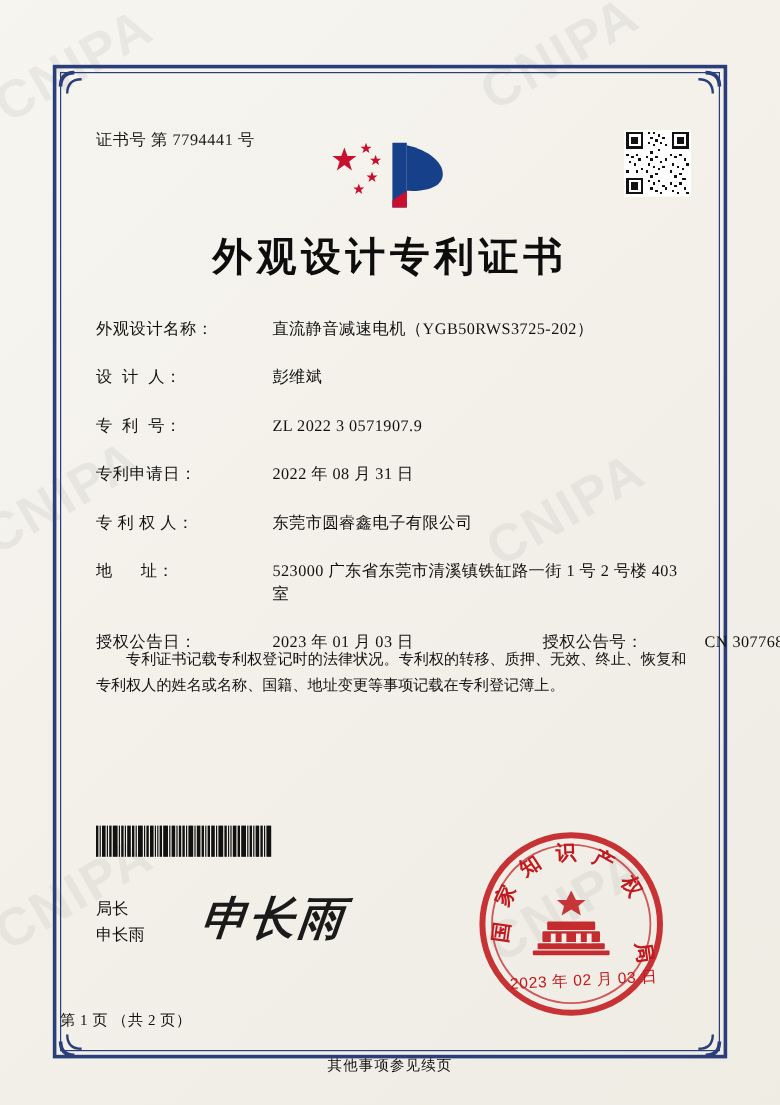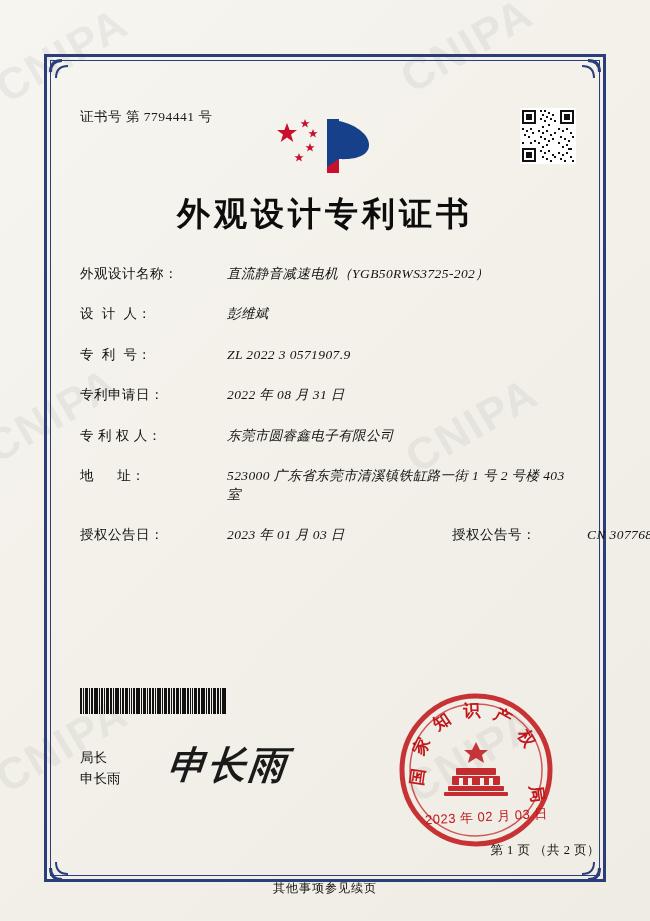--- a/index.html
+++ b/index.html
@@ -129,21 +129,20 @@
     gap: 43px;
   }
   .f-label {
     flex: 0 0 auto;
     white-space: pre;
     letter-spacing: 0.5px;
   }
   .f-value {
     flex: 1 1 auto;
     letter-spacing: 0.4px;
-    font-style: italic;
   }
   .f-label-w {
     width: 104px;
   }
   .row-split .f-value {
     flex: 0 0 auto;
     width: 182px;
   }
 
   
@@ -218,21 +217,21 @@
     font-family: "Liberation Sans", sans-serif;
     transform: rotate(-3deg);
   }
 
   
   .page-no {
     position: absolute;
     left: 0;
     right: 0;
     top: 782px;
-    text-align: right;
+    text-align: left;
     font-size: 12.5px;
     color: #111;
     letter-spacing: 0.5px;
   }
   .footer-note {
     position: absolute;
     left: 0;
     right: 0;
     top: 880px;
     text-align: center;
@@ -417,20 +416,21 @@
       </div>
       <div class="field-row row-split">
         <span class="f-label f-label-w">授权公告日：</span>
         <span class="f-value">2023 年 01 月 03 日</span>
         <span class="f-label" style="width:92px;">授权公告号：</span>
         <span class="f-value" style="width:auto;">CN 307768736 S</span>
       </div>
     </div>
 
     <div class="paragraphs">
+      <p>专利证书记载专利权登记时的法律状况。专利权的转移、质押、无效、终止、恢复和专利权人的姓名或名称、国籍、地址变更等事项记载在专利登记簿上。</p>
     </div>
 
     <div class="barcode">
       <i style="width:2px"></i><i style="width:1px"></i><i style="width:3px"></i><i style="width:1px"></i><i style="width:2px"></i><i style="width:4px"></i><i style="width:1px"></i><i style="width:2px"></i><i style="width:1px"></i><i style="width:3px"></i><i style="width:2px"></i><i style="width:1px"></i><i style="width:4px"></i><i style="width:1px"></i><i style="width:2px"></i><i style="width:3px"></i><i style="width:1px"></i><i style="width:1px"></i><i style="width:2px"></i><i style="width:4px"></i><i style="width:1px"></i><i style="width:3px"></i><i style="width:1px"></i><i style="width:2px"></i><i style="width:2px"></i><i style="width:1px"></i><i style="width:4px"></i><i style="width:1px"></i><i style="width:3px"></i><i style="width:2px"></i><i style="width:1px"></i><i style="width:2px"></i><i style="width:3px"></i><i style="width:1px"></i><i style="width:4px"></i><i style="width:2px"></i><i style="width:1px"></i><i style="width:1px"></i><i style="width:3px"></i><i style="width:2px"></i><i style="width:4px"></i><i style="width:1px"></i><i style="width:2px"></i><i style="width:1px"></i><i style="width:3px"></i><i style="width:2px"></i><i style="width:1px"></i><i style="width:4px"></i>
     </div>
 
     <div class="sig-label">
       <div>局长</div>
       <div>申长雨</div>
     </div>

